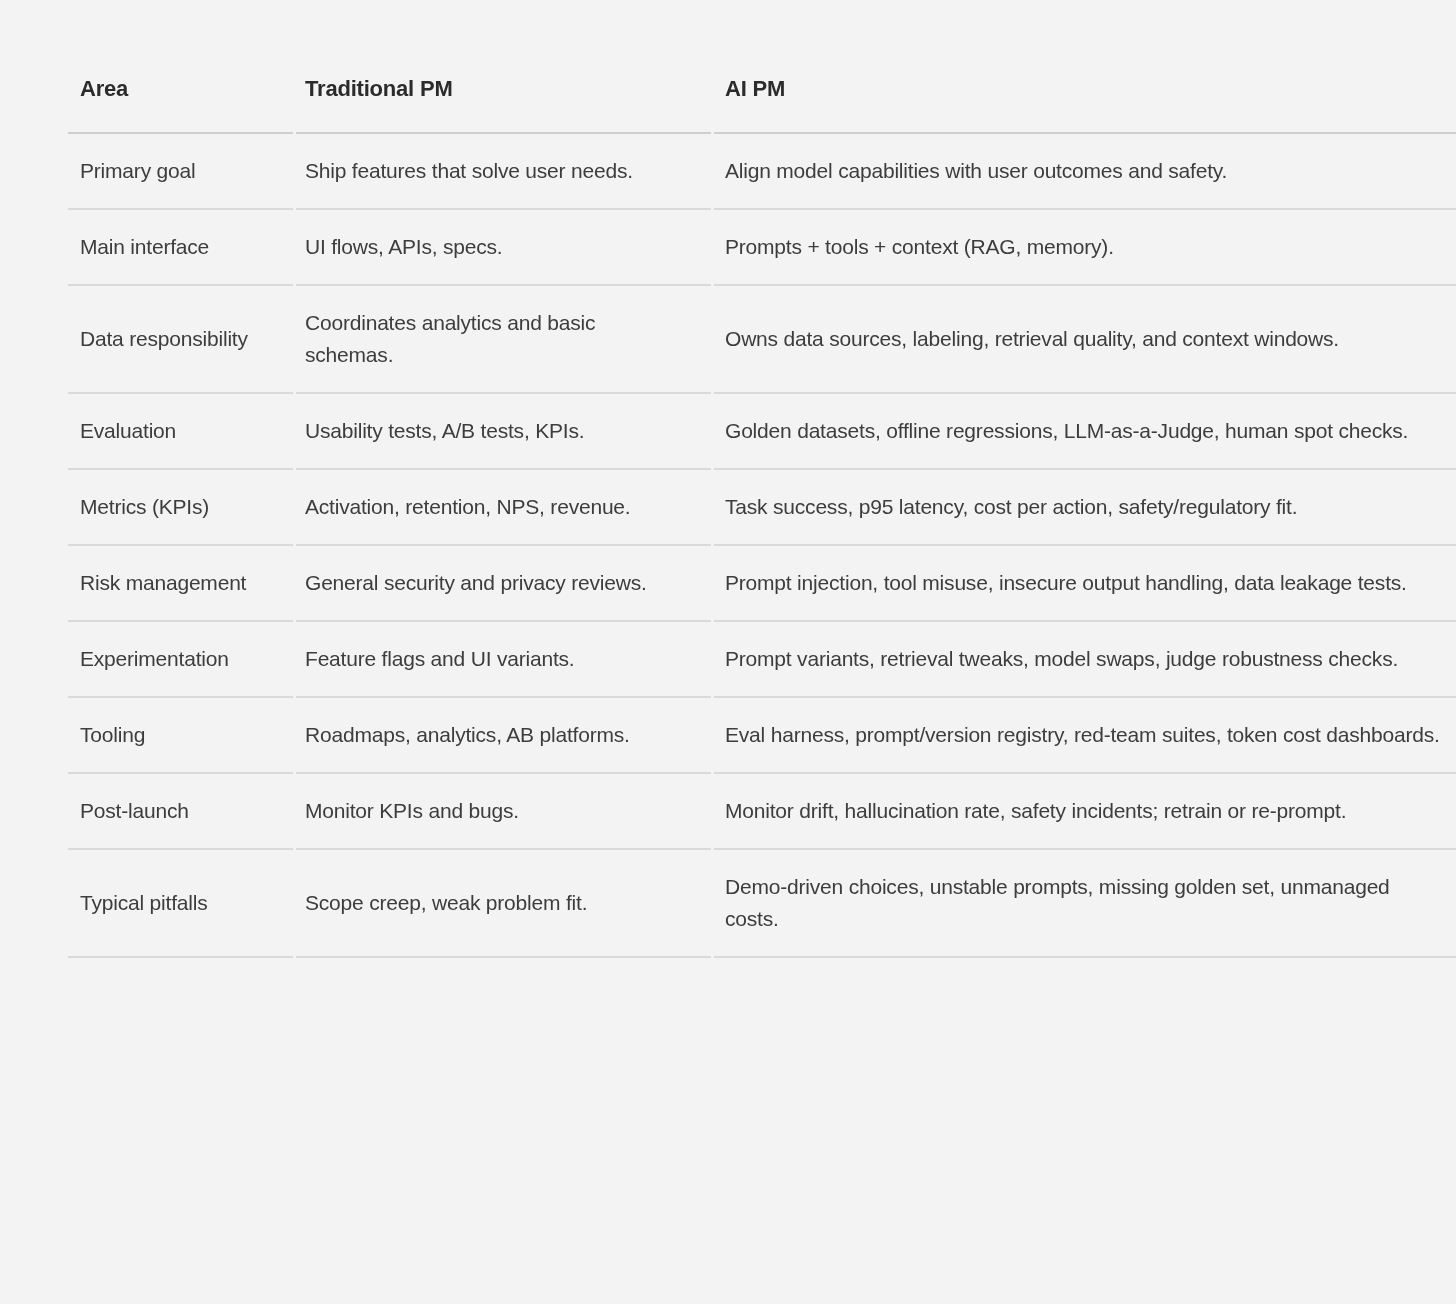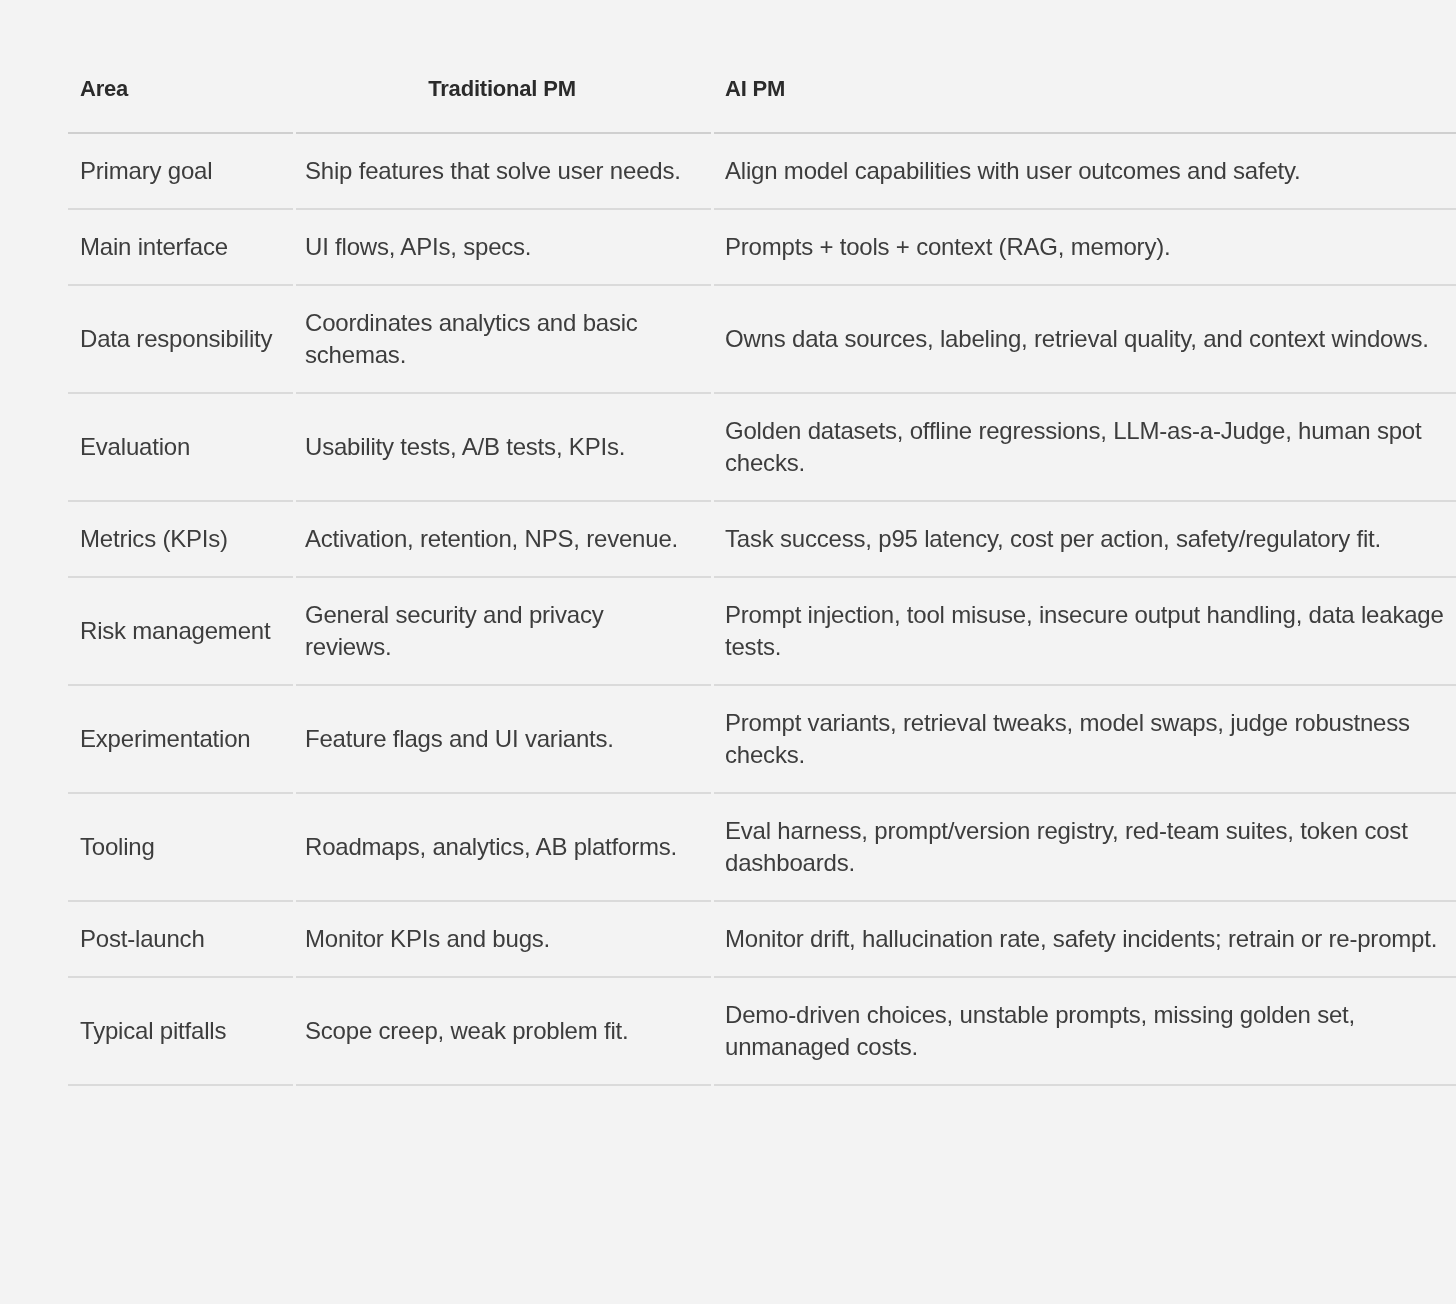--- a/index.html
+++ b/index.html
@@ -37,25 +37,25 @@
 
   thead th {
     font-size: 22px;
     font-weight: bold;
     color: #2b2b2b;
     line-height: 30px;
     padding: 29px 12px 28px 12px;
     border-bottom-color: #cfcfcf;
   }
 
-  thead th.col-trad { padding-left: 9px; text-align: center; }
+  thead th.col-trad { padding-left: 9px; }
   thead th.col-ai   { padding-left: 11px; }
 
   tbody td {
-    font-size: 24px;
+    font-size: 21px;
     font-weight: normal;
     color: #3d3d3d;
     line-height: 32px;
     padding: 21px 12px;
   }
 
   td.col-area {
     padding-left: 12px;
     padding-right: 20px;
   }

